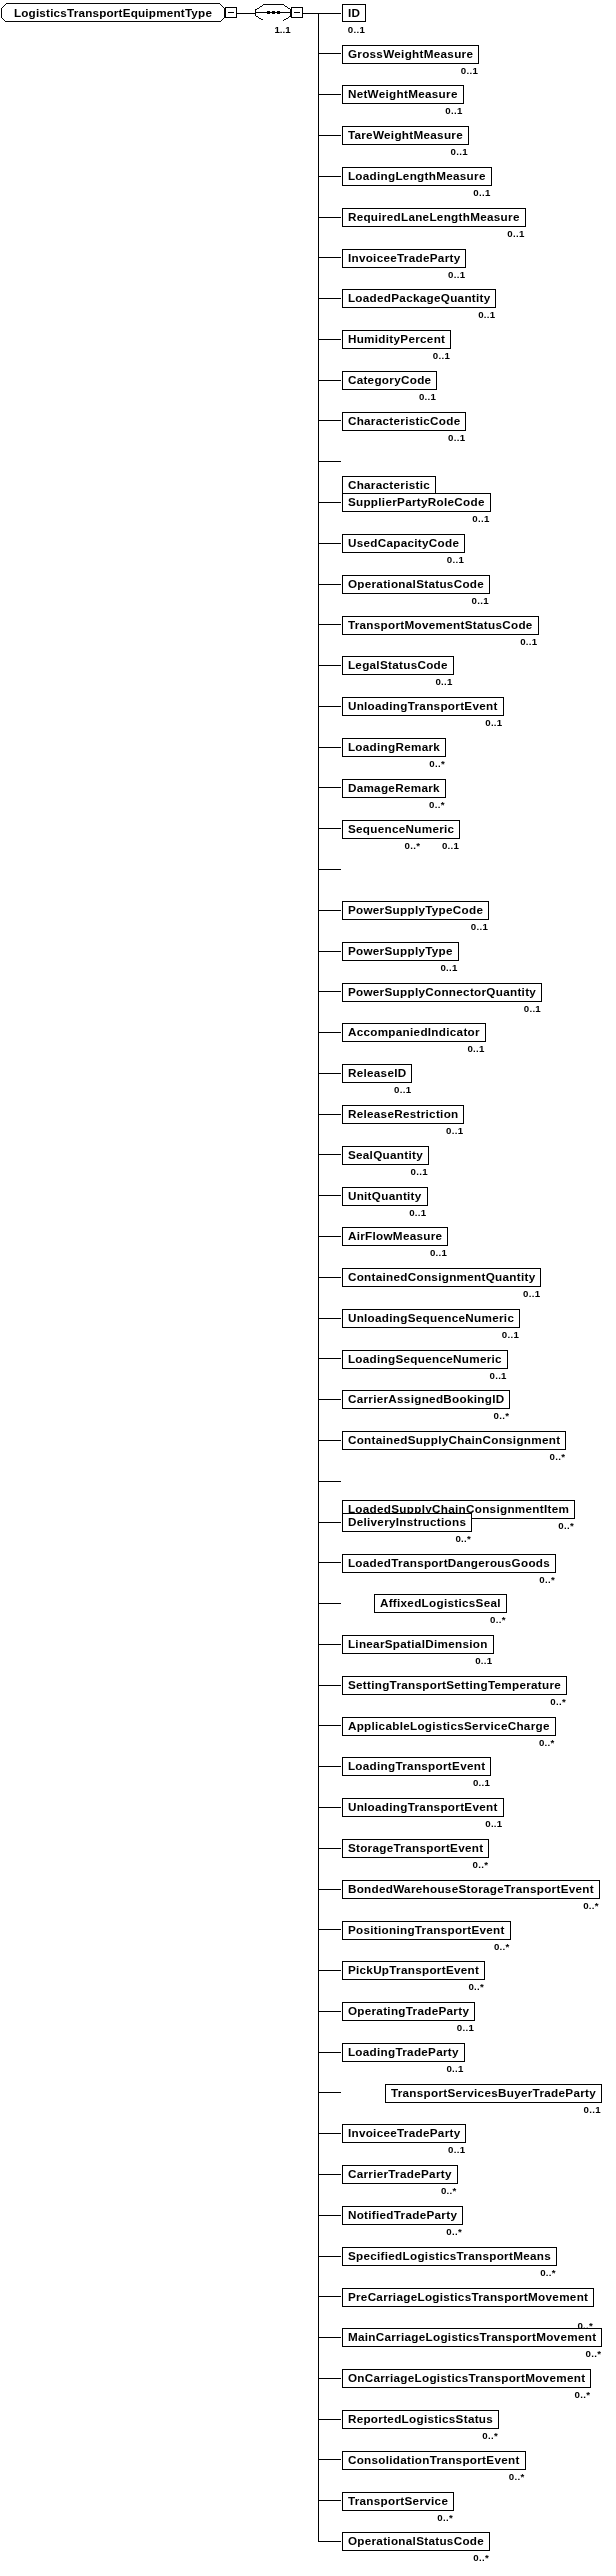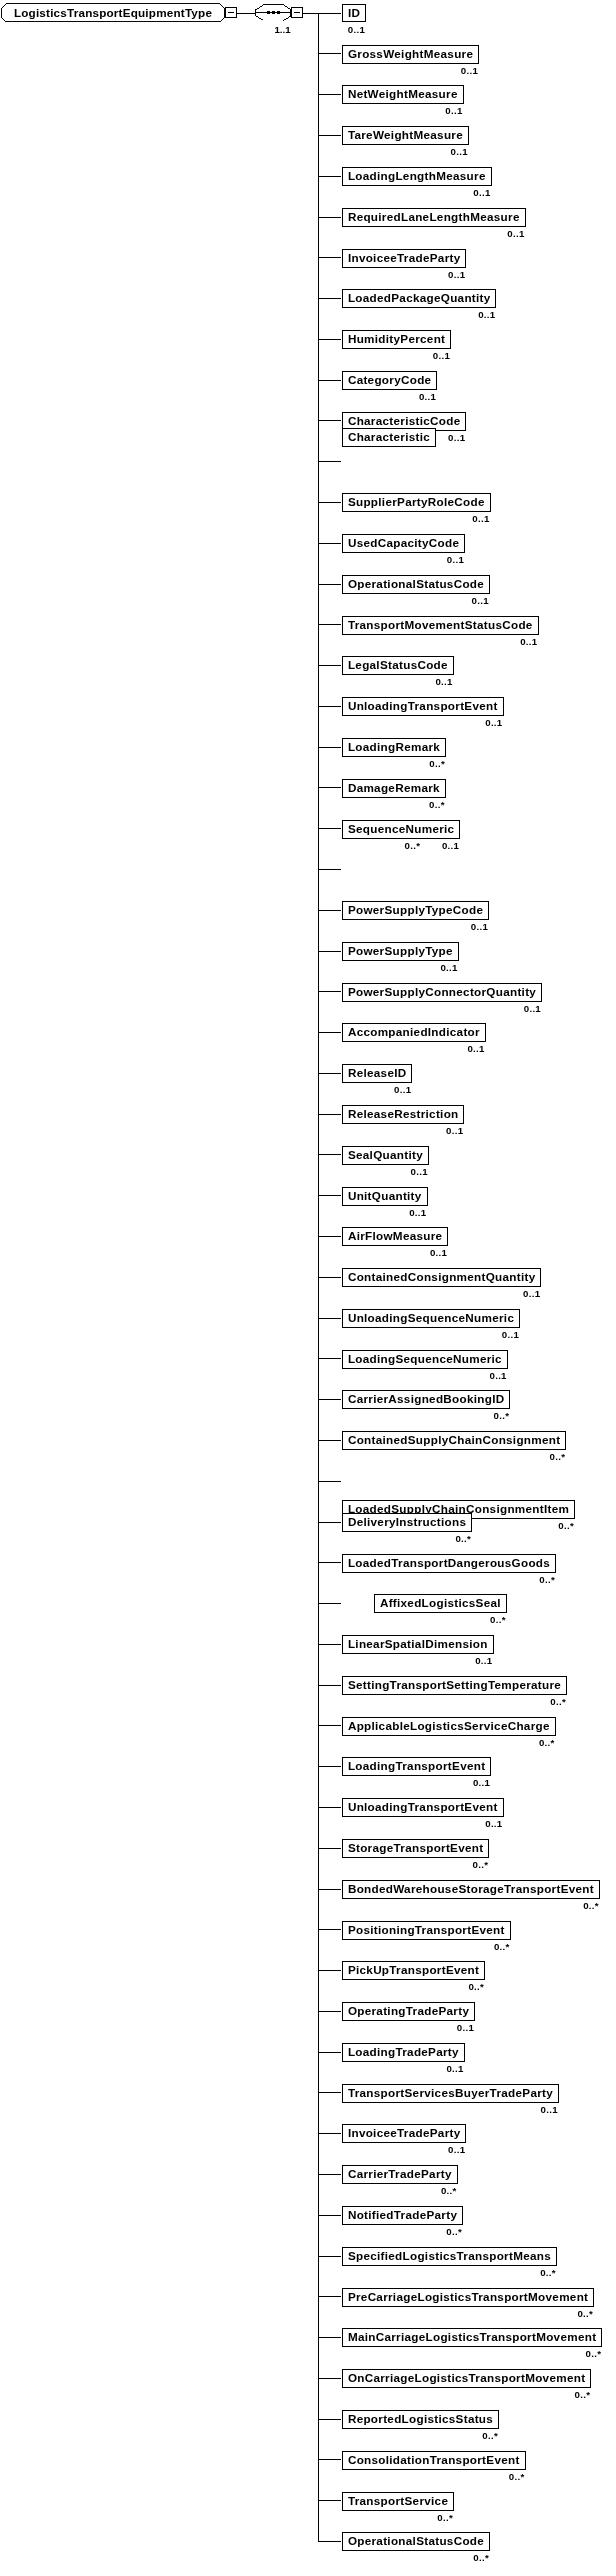--- a/index.html
+++ b/index.html
@@ -164,21 +164,21 @@
 
   <div class="branch" style="top: 420px;"></div>
   <div class="erow" style="top: 412px;">
     <span class="ebox">
       <span class="ename">CharacteristicCode</span>
     </span>
     <span class="ecard">0..1</span>
   </div>
 
   <div class="branch" style="top: 461px;"></div>
-  <div class="erow" style="top: 428px; gap: 47px;">
+  <div class="erow" style="top: 476px; gap: 47px;">
     <span class="ebox">
       <span class="ename">Characteristic</span>
     </span>
     <span class="ecard">0..1</span>
   </div>
 
   <div class="branch" style="top: 502px;"></div>
   <div class="erow" style="top: 493px;">
     <span class="ebox">
       <span class="ename">SupplierPartyRoleCode</span>
@@ -484,21 +484,21 @@
 
   <div class="branch" style="top: 2052px;"></div>
   <div class="erow" style="top: 2043px;">
     <span class="ebox">
       <span class="ename">LoadingTradeParty</span>
     </span>
     <span class="ecard">0..1</span>
   </div>
 
   <div class="branch" style="top: 2092px;"></div>
-  <div class="erow" style="top: 2084px;">
+  <div class="erow" style="top: 2084px; margin-left: 43px;">
     <span class="ebox">
       <span class="ename">TransportServicesBuyerTradeParty</span>
     </span>
     <span class="ecard">0..1</span>
   </div>
 
   <div class="branch" style="top: 2133px;"></div>
   <div class="erow" style="top: 2124px;">
     <span class="ebox">
       <span class="ename">InvoiceeTradeParty</span>
@@ -524,21 +524,21 @@
 
   <div class="branch" style="top: 2256px;"></div>
   <div class="erow" style="top: 2247px;">
     <span class="ebox">
       <span class="ename">SpecifiedLogisticsTransportMeans</span>
     </span>
     <span class="ecard">0..*</span>
   </div>
 
   <div class="branch" style="top: 2296px;"></div>
-  <div class="erow" style="top: 2288px;">
+  <div class="erow" style="top: 2288px; gap: 12px;">
     <span class="ebox">
       <span class="ename">PreCarriageLogisticsTransportMovement</span>
     </span>
     <span class="ecard">0..*</span>
   </div>
 
   <div class="branch" style="top: 2337px;"></div>
   <div class="erow" style="top: 2328px;">
     <span class="ebox">
       <span class="ename">MainCarriageLogisticsTransportMovement</span>

